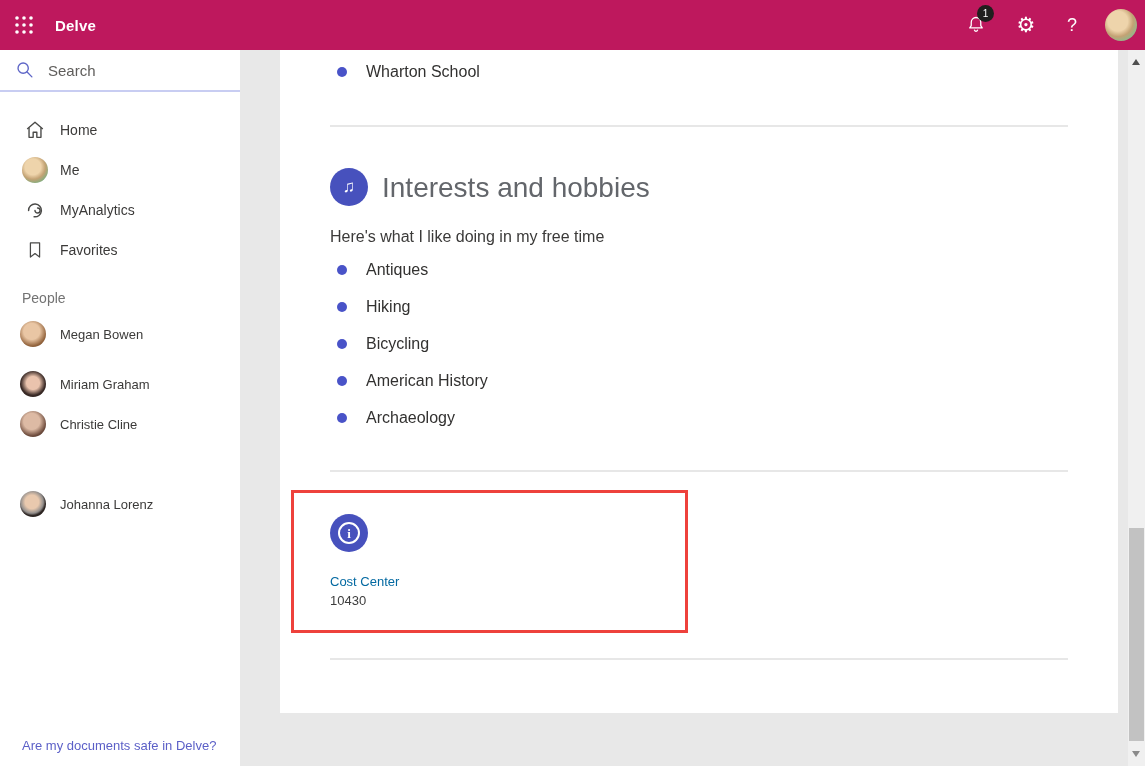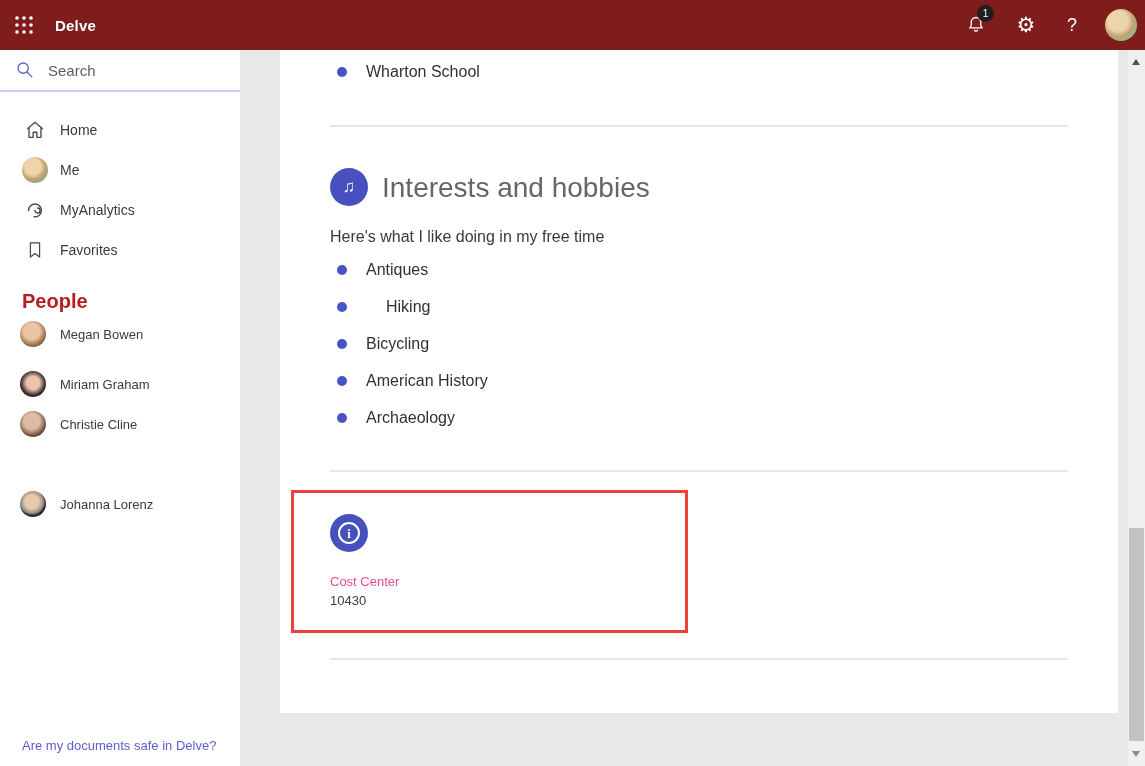--- a/index.html
+++ b/index.html
@@ -8,21 +8,21 @@
     position: relative;
     background: #e8e8e8;
     font-family: "Liberation Sans", sans-serif;
     overflow: hidden;
     color: #323130;
   }
 
   
   .topbar {
     position: absolute; left:0; top:0; width:1145px; height:50px;
-    background:#7f1d1d; display:flex; align-items:center;
+    background:#be185d; display:flex; align-items:center;
   }
   .waffle { position:absolute; left:14px; top:15px; width:20px; height:20px; cursor:pointer; }
   .app-title { position:absolute; left:55px; top:0; height:50px; display:flex; align-items:center;
     color:#fff; font-size:15px; font-weight:bold; letter-spacing:.2px; }
   .tb-icon { position:absolute; top:0; height:50px; display:flex; align-items:center; justify-content:center;
     color:#fff; cursor:pointer; }
   .tb-bell { left:958px; width:36px; }
   .tb-badge { position:absolute; left:977px; top:5px; width:17px; height:17px; border-radius:50%;
     background:#201f1e; color:#fff; font-size:10px; display:flex; align-items:center; justify-content:center; }
   .tb-gear { left:1008px; width:36px; font-size:21px; }
@@ -49,21 +49,21 @@
     border:none; outline:none; font-size:15px; color:#484644; font-family:"Liberation Sans",sans-serif; }
   .search-input::placeholder { color:#5f5d5b; opacity:1; }
   .search-underline { position:absolute; left:0; top:40px; width:240px; height:2px; background:#c8cdf2; }
 
   .nav-item { position:absolute; left:0; width:240px; height:40px; display:flex; align-items:center; cursor:pointer; }
   .nav-item .nicon { position:absolute; left:22px; width:26px; height:26px; display:flex; align-items:center; justify-content:center; }
   .nav-item .nlabel { position:absolute; left:60px; font-size:14px; color:#3b3a39; }
   .nav-home { top:60px; }  .nav-me { top:100px; } .nav-analytics { top:140px; } .nav-fav { top:180px; }
   .me-avatar { width:26px; height:26px; }
 
-  .people-header { position:absolute; left:22px; top:240px; font-size:20px; font-weight:bold; color:#b91c1c; }
+  .people-header { position:absolute; left:22px; top:240px; font-size:14px; font-weight:normal; color:#737373; }
 
   .person-row { position:absolute; left:0; width:240px; height:40px; display:flex; align-items:center; cursor:pointer; }
   .person-row .pavatar { position:absolute; left:20px; width:26px; height:26px; }
   .person-row .pname { position:absolute; left:60px; font-size:13px; color:#3b3a39; }
 
   .sidebar-footer-link { position:absolute; left:22px; top:688px; font-size:13px; color:#5b5fc7; cursor:pointer; }
 
   
   .card { position:absolute; left:280px; top:50px; width:838px; height:663px; background:#fff; }
 
@@ -75,21 +75,21 @@
   .section-icon { position:absolute; left:50px; width:38px; height:38px; border-radius:50%;
     background:#4751bd; color:#fff; display:flex; align-items:center; justify-content:center; }
   .section-title { position:absolute; left:102px; font-size:28px; font-weight:300; color:#63666b; white-space:nowrap; }
   .section-sub { position:absolute; left:50px; font-size:16px; color:#3b3a39; white-space:nowrap; }
 
   .music-glyph { font-size:17px; margin-top:-1px; }
   .info-ring { width:22px; height:22px; border-radius:50%; border:2.5px solid #fff;
     display:flex; align-items:center; justify-content:center; }
   .info-glyph { color:#fff; font-size:13px; font-weight:bold; font-family:"Liberation Serif", serif; line-height:1; }
 
-  .field-label { position:absolute; left:50px; font-size:13px; color:#ec4899; }
+  .field-label { position:absolute; left:50px; font-size:13px; color:#0369a1; }
   .field-value { position:absolute; left:50px; font-size:13px; color:#3d3d3d; }
 
   .annotation-box { position:absolute; left:11px; top:440px; width:397px; height:143px;
     border:3px solid #ee413c; pointer-events:none; }
 
   
   .scroll-track { position:absolute; left:1128px; top:50px; width:17px; height:716px; background:#f0f0f0; }
   .scroll-up { position:absolute; left:4px; top:9px; width:0; height:0;
     border-left:4.5px solid transparent; border-right:4.5px solid transparent; border-bottom:6px solid #4f4f4f; cursor:pointer; }
   .scroll-down { position:absolute; left:4px; bottom:9px; width:0; height:0;
@@ -207,21 +207,21 @@
 
   <div class="section-icon" style="top:118px;">
     <span class="music-glyph">♫</span>
   </div>
   <div class="section-title" style="top:122px;">Interests and hobbies</div>
   <div class="section-sub" style="top:178px;">Here's what I like doing in my free time</div>
 
   <span class="bullet" style="left:57px; top:215px;"></span>
   <span class="bullet-text" style="top:211px;">Antiques</span>
   <span class="bullet" style="left:57px; top:252px;"></span>
-  <span class="bullet-text" style="top:248px;margin-left:20px;">Hiking</span>
+  <span class="bullet-text" style="top:248px;">Hiking</span>
   <span class="bullet" style="left:57px; top:289px;"></span>
   <span class="bullet-text" style="top:285px;">Bicycling</span>
   <span class="bullet" style="left:57px; top:326px;"></span>
   <span class="bullet-text" style="top:322px;">American History</span>
   <span class="bullet" style="left:57px; top:363px;"></span>
   <span class="bullet-text" style="top:359px;">Archaeology</span>
 
   <div class="divider" style="top:420px;"></div>
 
   <div class="section-icon" style="top:464px;">

